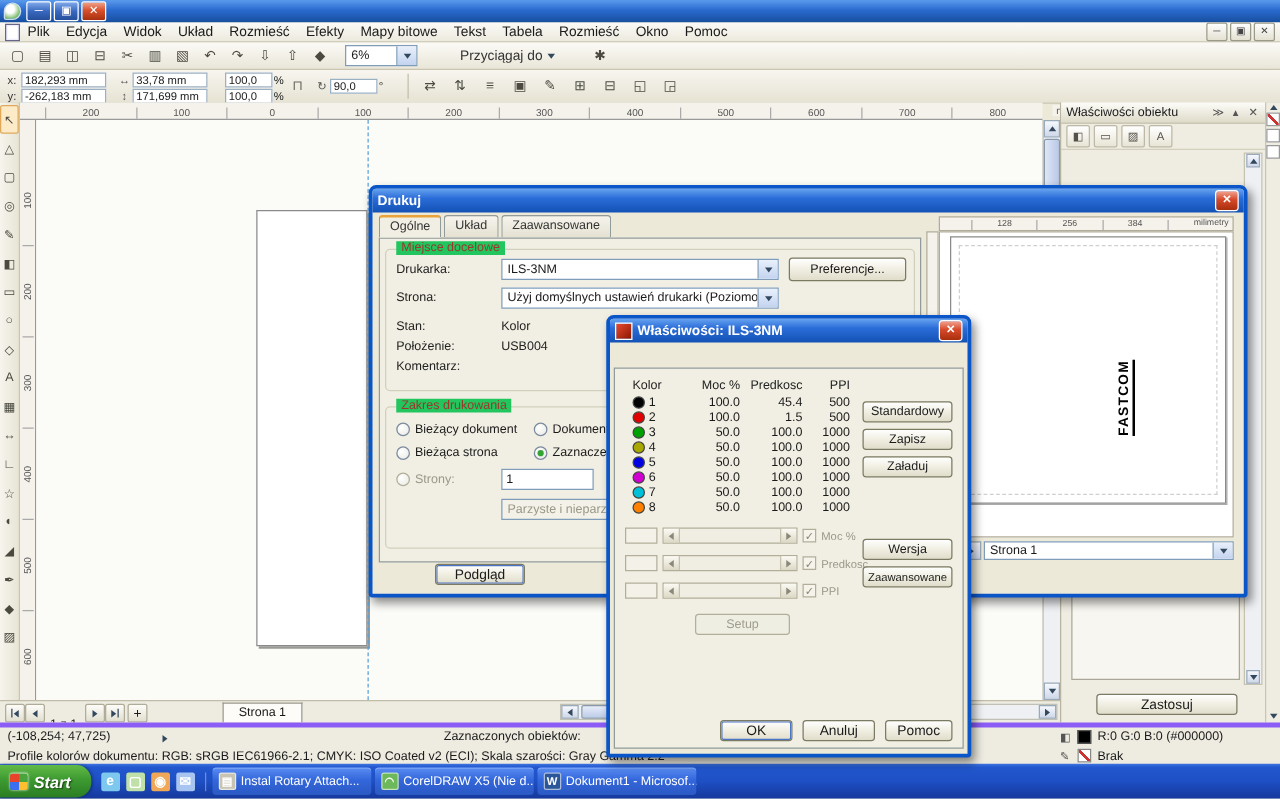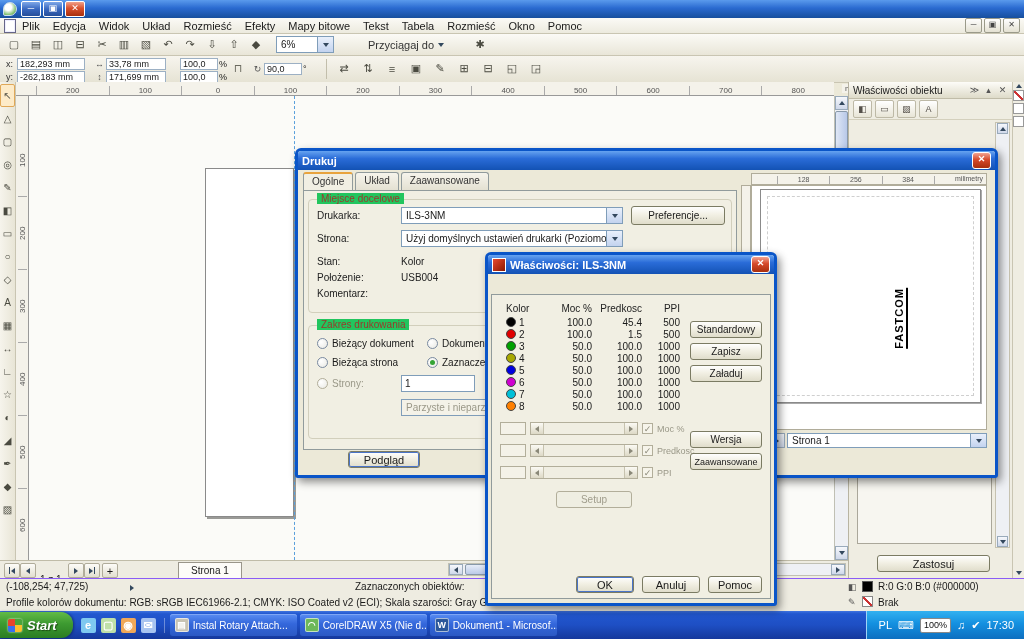--- a/index.html
+++ b/index.html
@@ -135,21 +135,21 @@
   .mini-check{width:11px;height:11px;border:1px solid #b2ae9a;background:#f6f4ea;font-size:9px;line-height:10px;text-align:center;color:#8a8878;box-sizing:border-box}
   
   #bottombar{left:0;top:560px;width:848px;height:18px;background:#eeece1;border-top:1px solid #c0bca8;box-sizing:border-box}
   .nav-btn{position:absolute;top:2px;width:14px;height:13px;border:1px solid #b0ac9a;border-radius:2px;background:linear-gradient(180deg,#fdfcf8,#e2dfd0);display:flex;align-items:center;justify-content:center;gap:1px}
   .nav-bar{width:1px;height:7px;background:#33485e}
   .nav-count{position:absolute;top:13px;font-size:10px}
   .page-tab{position:absolute;left:178px;top:1px;height:15px;background:#fdfcf8;border:1px solid #9a968a;border-bottom:none;padding:0 12px;font-size:10px;line-height:15px}
   .hscroll{position:absolute;left:448px;top:2px;width:398px;height:13px;background:#eef0f4;border:1px solid #c0c0b4;box-sizing:border-box;display:flex}
   .hscroll .sb-btn{width:14px;height:11px}
   .hthumb{width:300px;height:11px;background:linear-gradient(180deg,#e7edf8,#bccbe8);border:1px solid #89a;box-sizing:border-box;border-radius:2px;margin-left:2px}
-  #statusbar{left:0;top:578px;width:1024px;height:33px;background:#eeece1;border-top:1px solid #8b5cf6;box-sizing:border-box;font-size:10px}
+  #statusbar{left:0;top:578px;width:1024px;height:33px;background:#eeece1;border-top:4px solid #8b5cf6;box-sizing:border-box;font-size:10px}
   .st-ico{font-size:9px;color:#555}
   .swatch{width:11px;height:11px;border:1px solid #555;display:inline-block;box-sizing:border-box}
   .swatch.none{background:linear-gradient(45deg,transparent 42%,#c33 42% 58%,transparent 58%),#fff;border-color:#888}
   
   #taskbar{left:0;top:611px;width:1024px;height:28px;background:linear-gradient(180deg,#3f74e0 0%,#2257cf 10%,#1e4fc4 50%,#15389c 100%);display:flex;align-items:center}
   .start-btn{height:26px;margin:1px 0;padding:0 16px 0 8px;display:flex;align-items:center;gap:5px;color:#fff;font-weight:bold;font-style:italic;font-size:13px;
     background:linear-gradient(180deg,#62bb46 0%,#3d9a31 45%,#2b7d22 100%);border-radius:0 12px 12px 0;box-shadow:1px 0 3px rgba(0,0,0,.4);text-shadow:1px 1px 1px #1c4a12}
   .winflag{width:14px;height:13px;border-radius:2px;background:conic-gradient(#4aa43c 0 25%,#fdbf2d 0 50%,#3a6ff0 0 75%,#e8442c 0);box-shadow:0 0 2px #fff}
   .quick{display:flex;align-items:center;gap:5px;padding:0 8px;border-right:1px solid rgba(255,255,255,.35)}
   .qicon{width:15px;height:15px;display:flex;align-items:center;justify-content:center;font-size:11px;font-weight:bold;color:#fff;border-radius:2px}
@@ -751,21 +751,13 @@
       <div class="task">
         <span class="ticon" style="background-color: rgb(109, 184, 90);">◠</span>
         <span>CorelDRAW X5 (Nie d...</span>
       </div>
 
       <div class="task">
         <span class="ticon" style="background-color: rgb(43, 87, 154);">W</span>
         <span>Dokument1 - Microsof...</span>
       </div>
     </div>
-  <div class="tray">
-    <span>PL</span>
-    <span class="ticn">⌨</span>
-    <span class="badge">100%</span>
-    <span class="ticn">♫</span>
-    <span class="ticn">✔</span>
-    <span class="time">17:30</span>
-  </div>
 </div>
 
 </body></html>

